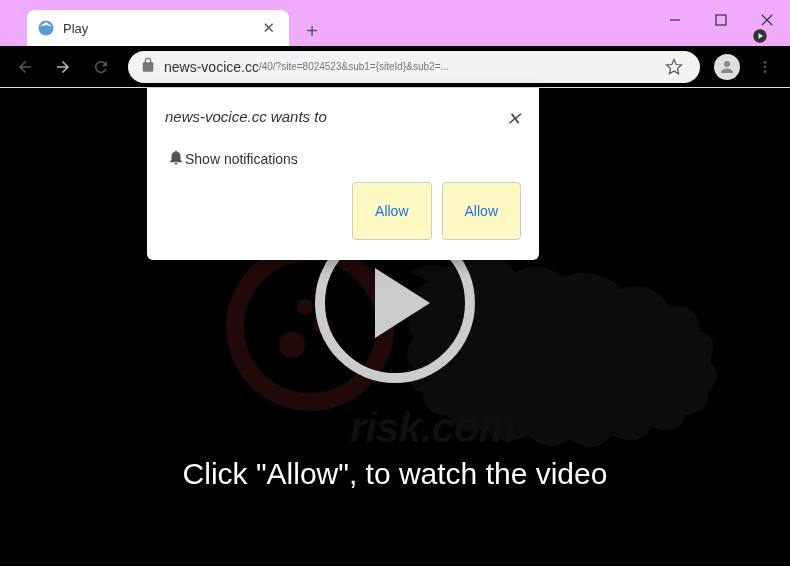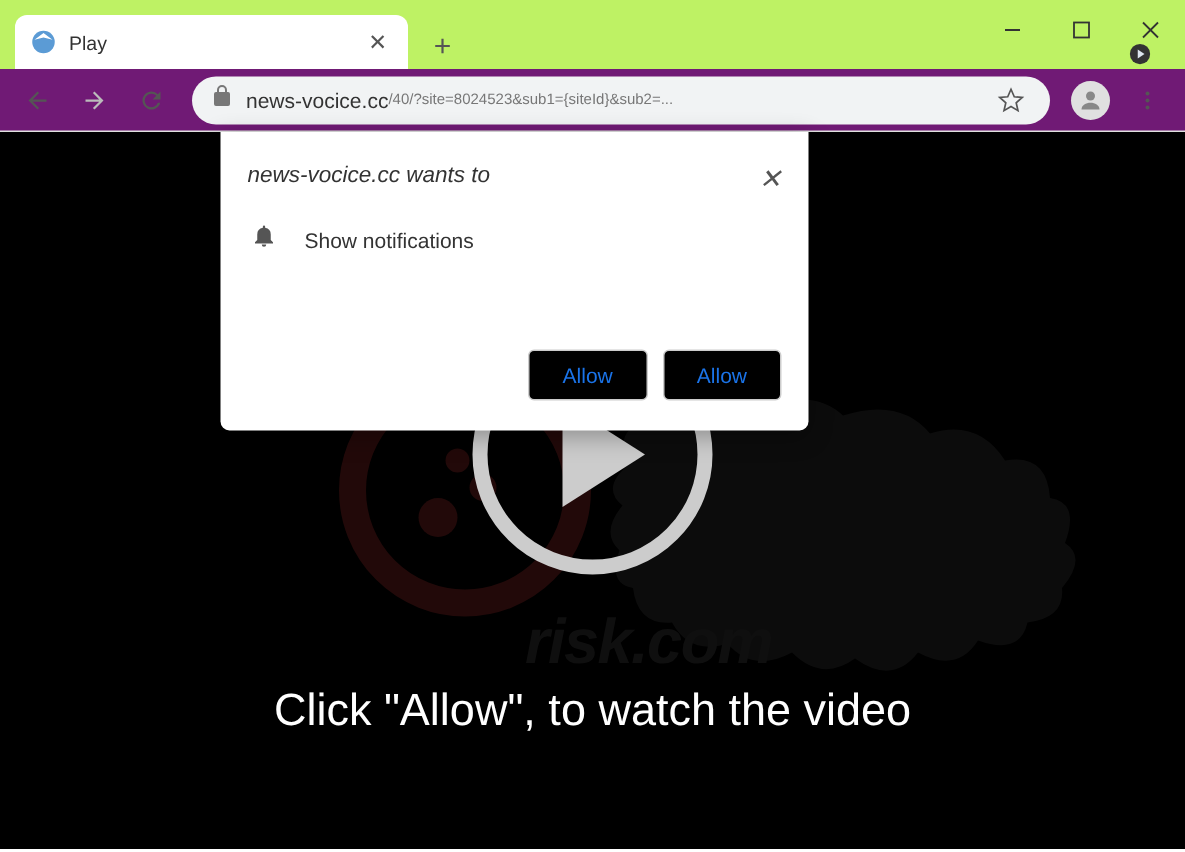--- a/index.html
+++ b/index.html
@@ -1,29 +1,29 @@
 <!DOCTYPE html>
 <html><head>
   <meta charset="utf-8">
   <style>
     * { margin: 0; padding: 0; box-sizing: border-box; }
     body { width: 790px; height: 568px; font-family: 'Segoe UI', Arial, sans-serif; overflow: hidden; background: #fff; }
     
     .window-controls { position: absolute; top: 0; right: 0; display: flex; height: 30px; z-index: 100; }
     .window-btn { width: 46px; height: 40px; display: flex; align-items: center; justify-content: center; color: #000; }
     
-    .tab-strip { background: #bef264; height: 46px; display: flex; align-items: flex-end; padding-left: 10px; padding-top: 7px; }
+    .tab-strip { background: #f0abfc; height: 46px; display: flex; align-items: flex-end; padding-left: 27px; padding-top: 7px; }
     .tab { background: #fff; height: 36px; width: 262px; border-radius: 8px 8px 0 0; display: flex; align-items: center; padding: 0 10px; gap: 8px; }
     .tab-icon { width: 18px; height: 18px; }
     .tab-title { font-size: 13px; color: #333; flex: 1; }
     .tab-close { color: #555; font-size: 15px; padding: 4px; }
     .new-tab-btn { width: 30px; height: 30px; margin-left: 8px; display: flex; align-items: center; justify-content: center; color: #555; font-size: 20px; }
     .tab-media-indicator { margin-left: auto; margin-right: 20px; width: 20px; height: 20px; display: flex; align-items: center; justify-content: center; }
     
-    .toolbar { background: #701a75; height: 42px; display: flex; align-items: center; padding: 0 8px; gap: 4px; border-bottom: 1px solid #e0e0e0; }
+    .toolbar { background: #000000; height: 42px; display: flex; align-items: center; padding: 0 8px; gap: 4px; border-bottom: 1px solid #e0e0e0; }
     .nav-btn { width: 34px; height: 34px; display: flex; align-items: center; justify-content: center; border-radius: 50%; color: #555; }
     .nav-btn.disabled { color: #bbb; }
     .omnibox { flex: 1; height: 32px; background: #f1f3f4; border-radius: 16px; display: flex; align-items: center; padding: 0 12px; margin: 0 6px; }
     .secure-icon { color: #777; margin-right: 8px; }
     .url-domain { color: #333; font-size: 14px; }
     .url-path { color: #777; font-size: 10px; }
     .star-btn { width: 28px; height: 28px; display: flex; align-items: center; justify-content: center; color: #555; }
     .toolbar-btn { width: 34px; height: 34px; display: flex; align-items: center; justify-content: center; color: #555; }
     .profile-icon { width: 26px; height: 26px; background: #e0e0e0; border-radius: 50%; display: flex; align-items: center; justify-content: center; margin: 0 4px; }
     
@@ -35,25 +35,25 @@
     
     .play-button { position: absolute; top: 45%; left: 50%; transform: translate(-50%, -50%); width: 160px; height: 160px; border: 10px solid #ccc; border-radius: 50%; display: flex; align-items: center; justify-content: center; }
     .play-triangle { width: 0; height: 0; border-left: 55px solid #ccc; border-top: 35px solid transparent; border-bottom: 35px solid transparent; margin-left: 15px; }
     
     .instruction { position: absolute; bottom: 75px; left: 0; right: 0; text-align: center; color: #fff; font-size: 30px; }
     
     .permission-popup { position: absolute; top: 88px; left: 147px; width: 392px; background: #fff; border-radius: 0 0 6px 6px; box-shadow: 0 4px 16px rgba(0,0,0,0.3); padding: 20px 18px; z-index: 50; }
     .popup-header { display: flex; justify-content: space-between; align-items: flex-start; margin-bottom: 18px; font-style: italic; }
     .popup-title { font-size: 15px; color: #333; }
     .popup-close { color: #555; font-size: 18px; cursor: pointer; }
-    .popup-body { display: flex; align-items: center; gap: 18px; margin-bottom: 22px; padding-left: 2px; }
+    .popup-body { display: flex; align-items: center; margin-bottom: 12px; padding-left: 2px; }
     .bell-icon { color: #555; }
     .popup-text { font-size: 14px; color: #333; }
     .popup-actions { display: flex; justify-content: flex-end; gap: 10px; }
-    .popup-btn { padding: 8px 22px; border: 1px solid #ccc; border-radius: 4px; background: #000000; color: #1a73e8; font-size: 14px; cursor: pointer; margin-top: 40px; }
+    .popup-btn { padding: 20px 22px; border: 1px solid #ccc; border-radius: 4px; background: #fef9c3; color: #1a73e8; font-size: 14px; cursor: pointer; }
   </style>
 </head>
 <body>
 
 <div class="window-controls">
   <div class="window-btn">
       <svg width="12" height="12">
         <line x1="1" y1="6" x2="11" y2="6" stroke="#333" stroke-width="1.2"></line>
       </svg>
     </div>

